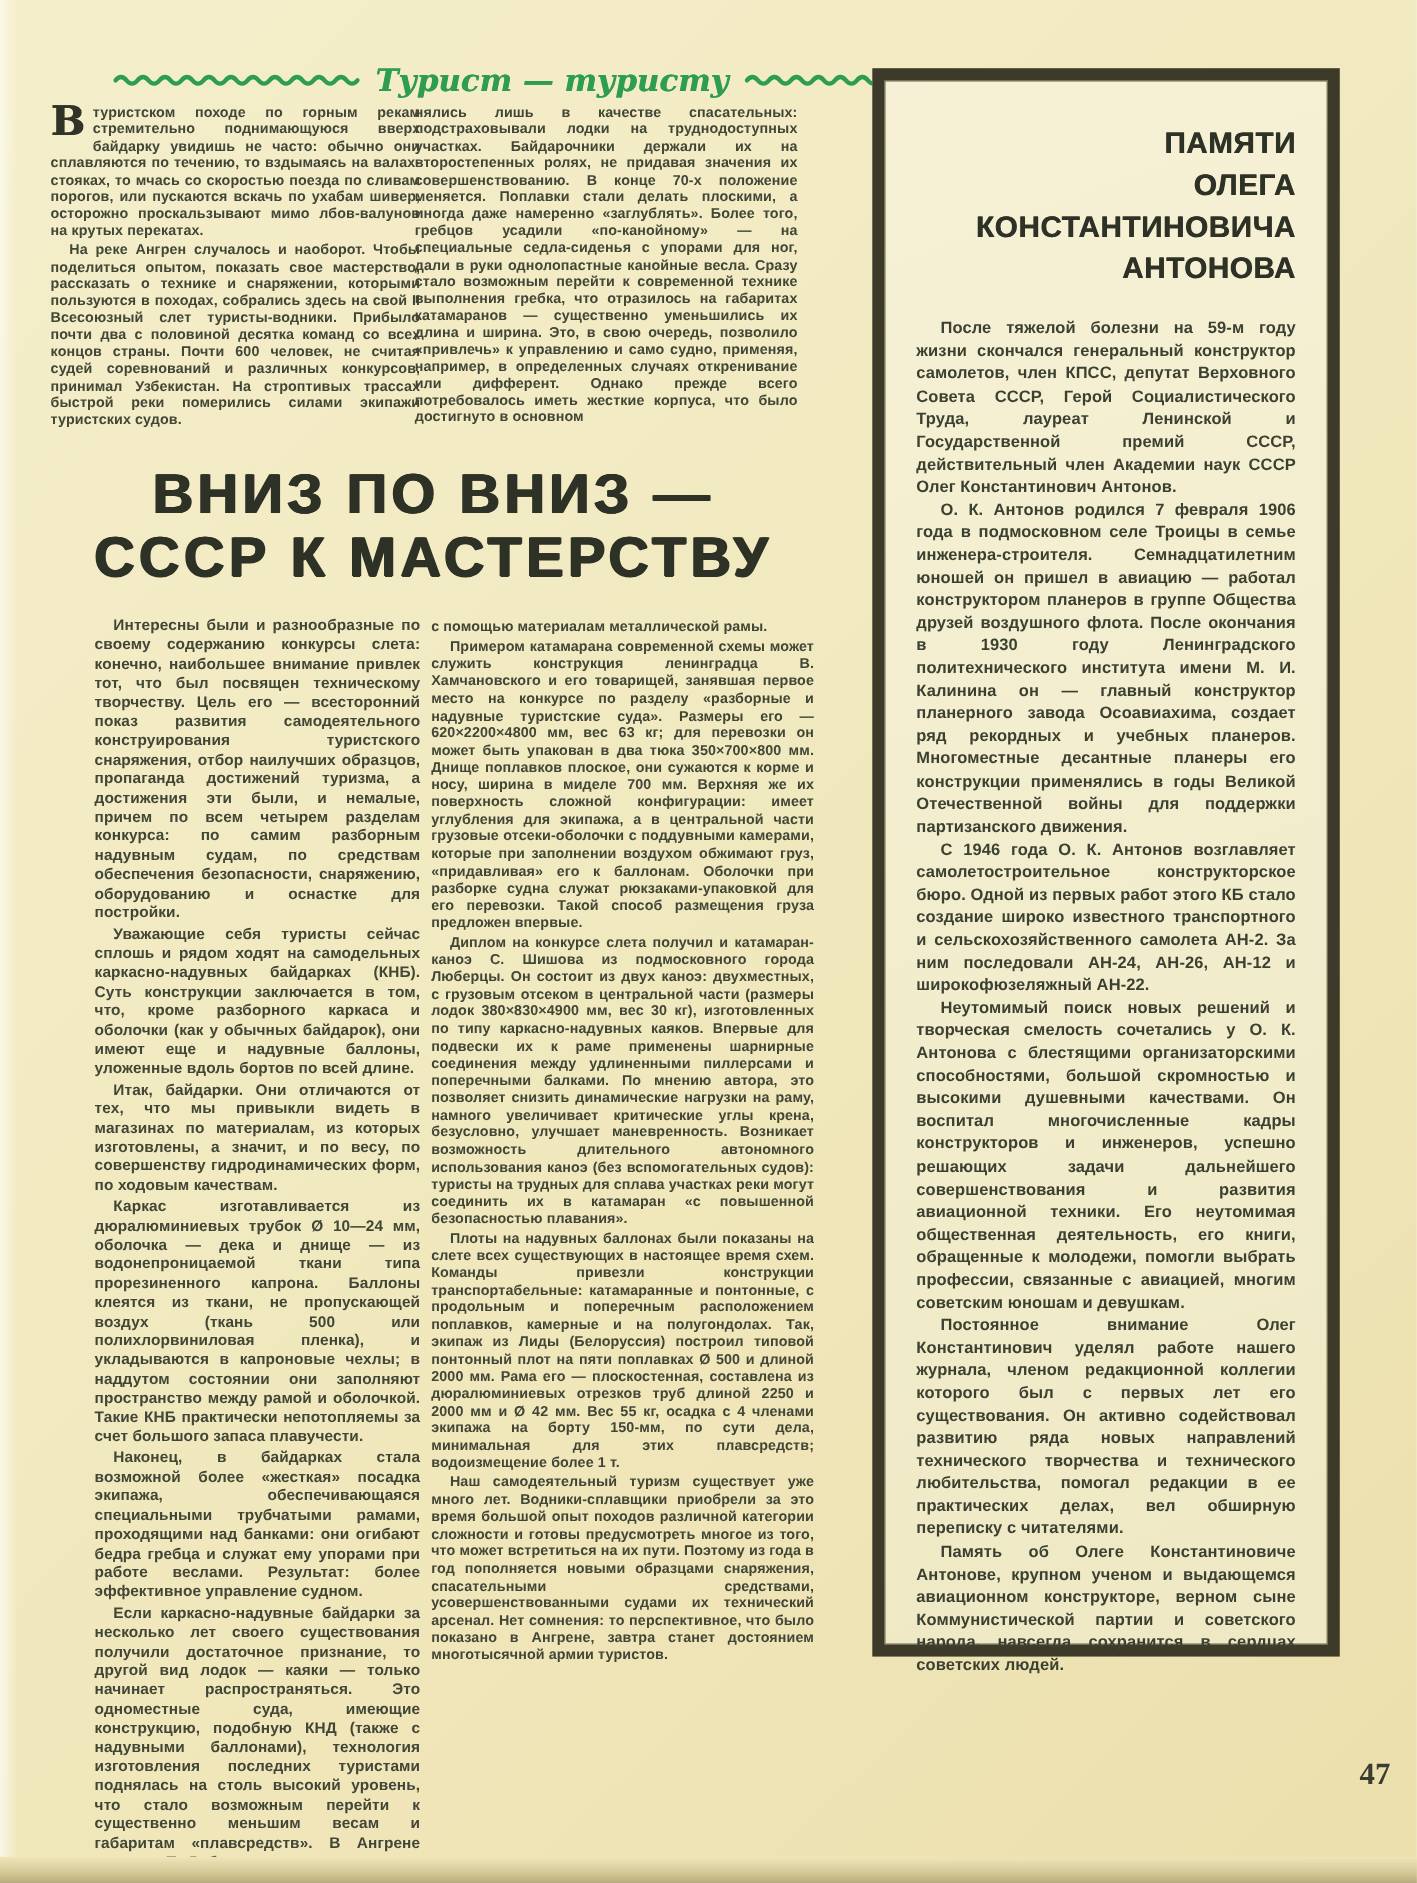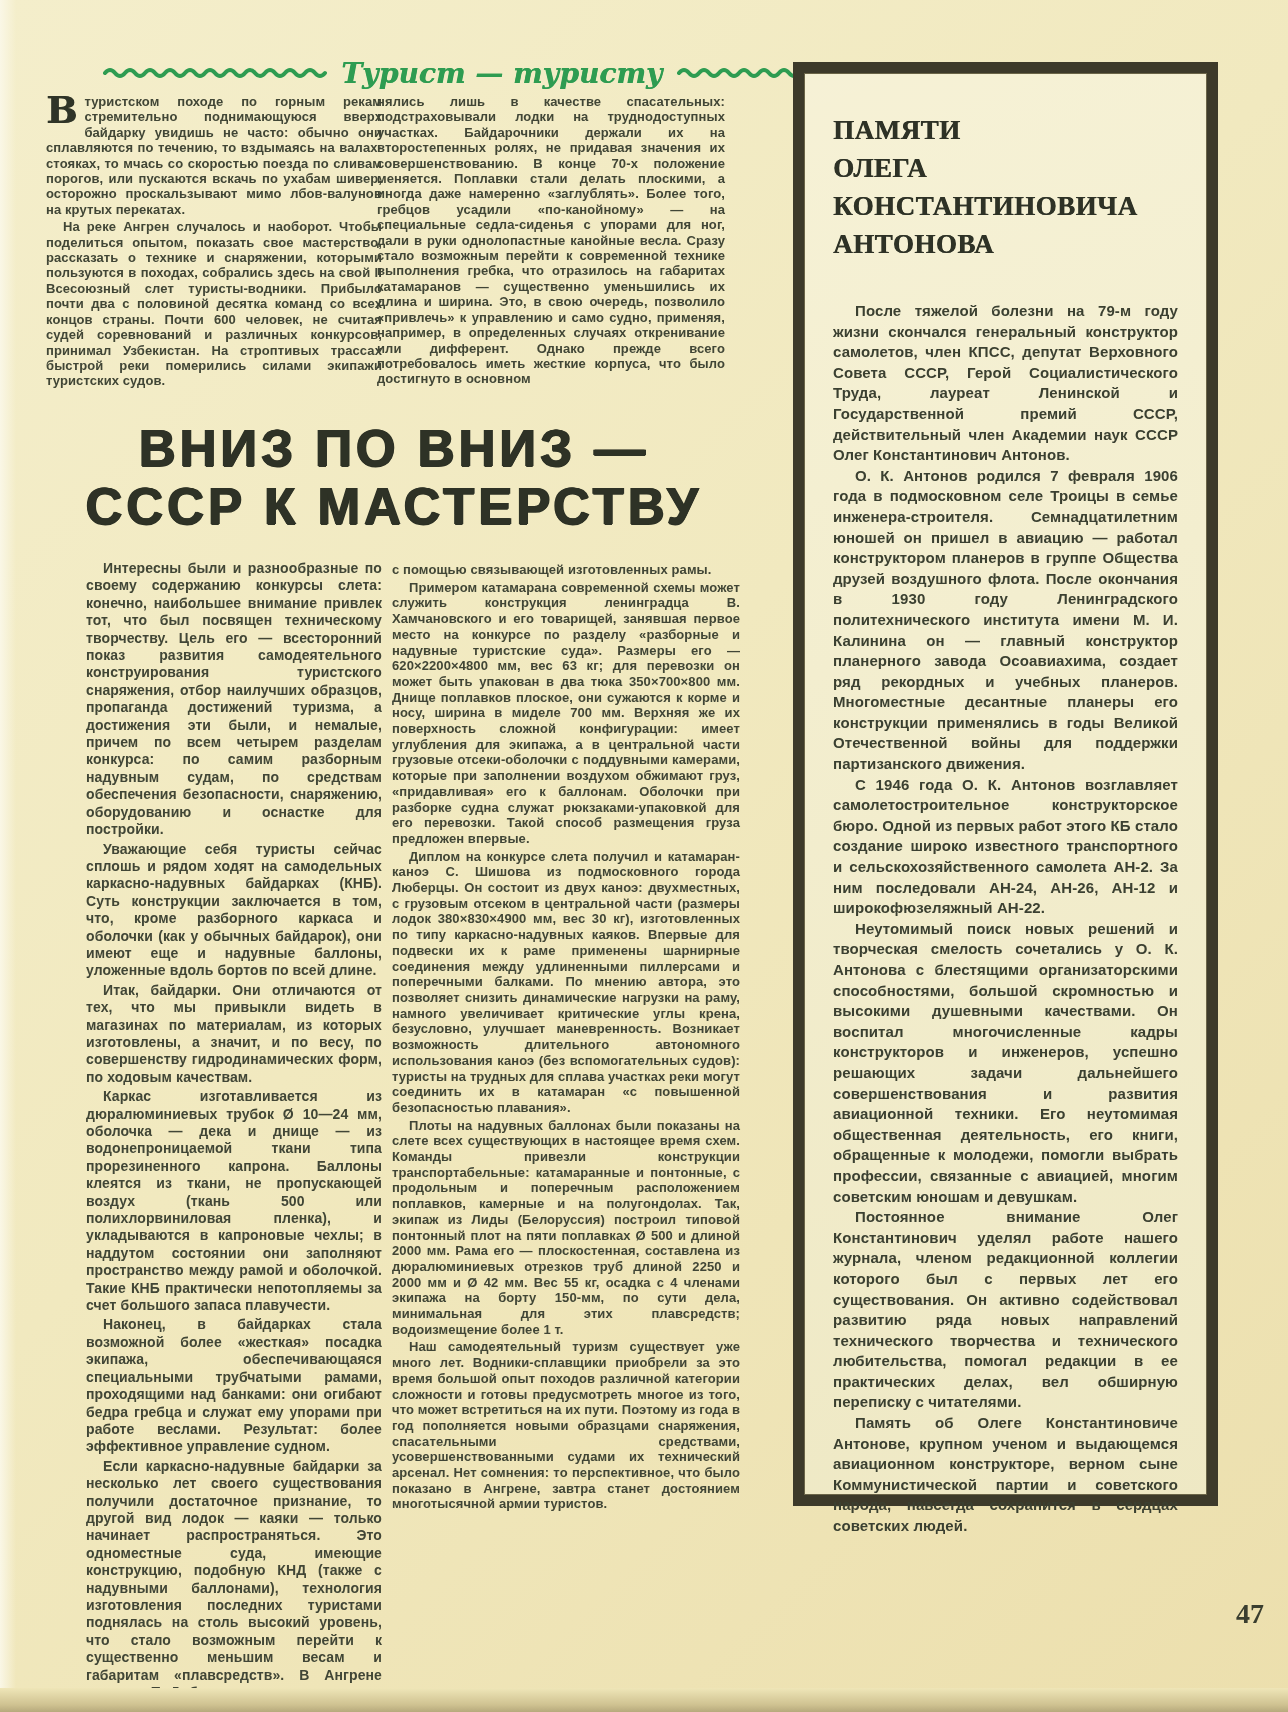--- a/index.html
+++ b/index.html
@@ -54,23 +54,23 @@
 
   
   .obit { position:absolute; left:793px; top:62px; width:425px; height:1444px;
     box-sizing:border-box; border:11px solid #3d3a2a;
     background:
       linear-gradient(160deg, rgba(255,255,255,0.25), rgba(0,0,0,0.02)),
       #f3edc8;
     padding:38px 29px 0 29px;
     box-shadow: inset 0 0 0 1px #6b6548;
   }
-  .obit-title { text-align:left; font-family:Liberation Serif, serif;
+  .obit-title { text-align:right; font-family:Liberation Sans, sans-serif;
     font-weight:700; font-size:27px; line-height:38px; color:#2e3226;
-    letter-spacing:0.5px; margin-bottom:38px;
+    letter-spacing:0.5px; margin-bottom:26px;
     text-shadow:0.5px 0 0 #2e3226; }
   .obit p { margin:0; font-size:15px; line-height:20.6px; font-weight:700;
     text-align:justify; text-indent:22px; color:#3b4031; letter-spacing:0.1px; }
 
   .pageno { position:absolute; left:1236px; top:1598px;
     font-family:"Liberation Serif", serif; font-weight:700; font-size:28px;
     color:#3a3e2f; }
 </style>
 </head>
 <body>
@@ -107,34 +107,34 @@
     <p>Интересны были и разнообразные по своему содержанию конкурсы слета: конечно, наибольшее внимание привлек тот, что был посвящен техническому творчеству. Цель его — всесторонний показ развития самодеятельного конструирования туристского снаряжения, отбор наилучших образцов, пропаганда достижений туризма, а достижения эти были, и немалые, причем по всем четырем разделам конкурса: по самим разборным надувным судам, по средствам обеспечения безопасности, снаряжению, оборудованию и оснастке для постройки.</p>
     <p>Уважающие себя туристы сейчас сплошь и рядом ходят на самодельных каркасно-надувных байдарках (КНБ). Суть конструкции заключается в том, что, кроме разборного каркаса и оболочки (как у обычных байдарок), они имеют еще и надувные баллоны, уложенные вдоль бортов по всей длине.</p>
     <p>Итак, байдарки. Они отличаются от тех, что мы привыкли видеть в магазинах по материалам, из которых изготовлены, а значит, и по весу, по совершенству гидродинамических форм, по ходовым качествам.</p>
     <p>Каркас изготавливается из дюралюминиевых трубок Ø 10—24 мм, оболочка — дека и днище — из водонепроницаемой ткани типа прорезиненного капрона. Баллоны клеятся из ткани, не пропускающей воздух (ткань 500 или полихлорвиниловая пленка), и укладываются в капроновые чехлы; в наддутом состоянии они заполняют пространство между рамой и оболочкой. Такие КНБ практически непотопляемы за счет большого запаса плавучести.</p>
     <p>Наконец, в байдарках стала возможной более «жесткая» посадка экипажа, обеспечивающаяся специальными трубчатыми рамами, проходящими над банками: они огибают бедра гребца и служат ему упорами при работе веслами. Результат: более эффективное управление судном.</p>
     <p>Если каркасно-надувные байдарки за несколько лет своего существования получили достаточное признание, то другой вид лодок — каяки — только начинает распространяться. Это одноместные суда, имеющие конструкцию, подобную КНД (также с надувными баллонами), технология изготовления последних туристами поднялась на столь высокий уровень, что стало возможным перейти к существенно меньшим весам и габаритам «плавсредств». В Ангрене москвич П. Добрынин представил лодку, рассчитанную на грузоподъемность 120 кг с четырьмя баллонами общим объемом 100 л, вес которой был всего 8,2 кг (на нее также имеется авторское свидетельство): она вошла в число призеров и получила почетный диплом слета.</p>
     <p>Немалый интерес у туристов вызвало включение в программу соревнований слалома катамаранов и плотов. Это было сделано впервые с целью привлечь еще большее внимание к «массовым» плавсредствам. Раньше катамараны приме-</p>
   </div>
 
   <div class="col colD">
-    <p class="ni">с помощью связывающей изготовленных рамы.</p>
+    <p class="ni">с помощью материалам металлической рамы.</p>
     <p>Примером катамарана современной схемы может служить конструкция ленинградца В. Хамчановского и его товарищей, занявшая первое место на конкурсе по разделу «разборные и надувные туристские суда». Размеры его — 620×2200×4800 мм, вес 63 кг; для перевозки он может быть упакован в два тюка 350×700×800 мм. Днище поплавков плоское, они сужаются к корме и носу, ширина в миделе 700 мм. Верхняя же их поверхность сложной конфигурации: имеет углубления для экипажа, а в центральной части грузовые отсеки-оболочки с поддувными камерами, которые при заполнении воздухом обжимают груз, «придавливая» его к баллонам. Оболочки при разборке судна служат рюкзаками-упаковкой для его перевозки. Такой способ размещения груза предложен впервые.</p>
     <p>Диплом на конкурсе слета получил и катамаран-каноэ С. Шишова из подмосковного города Люберцы. Он состоит из двух каноэ: двухместных, с грузовым отсеком в центральной части (размеры лодок 380×830×4900 мм, вес 30 кг), изготовленных по типу каркасно-надувных каяков. Впервые для подвески их к раме применены шарнирные соединения между удлиненными пиллерсами и поперечными балками. По мнению автора, это позволяет снизить динамические нагрузки на раму, намного увеличивает критические углы крена, безусловно, улучшает маневренность. Возникает возможность длительного автономного использования каноэ (без вспомогательных судов): туристы на трудных для сплава участках реки могут соединить их в катамаран «с повышенной безопасностью плавания».</p>
     <p>Плоты на надувных баллонах были показаны на слете всех существующих в настоящее время схем. Команды привезли конструкции транспортабельные: катамаранные и понтонные, с продольным и поперечным расположением поплавков, камерные и на полугондолах. Так, экипаж из Лиды (Белоруссия) построил типовой понтонный плот на пяти поплавках Ø 500 и длиной 2000 мм. Рама его — плоскостенная, составлена из дюралюминиевых отрезков труб длиной 2250 и 2000 мм и Ø 42 мм. Вес 55 кг, осадка с 4 членами экипажа на борту 150-мм, по сути дела, минимальная для этих плавсредств; водоизмещение более 1 т.</p>
     <p>Наш самодеятельный туризм существует уже много лет. Водники-сплавщики приобрели за это время большой опыт походов различной категории сложности и готовы предусмотреть многое из того, что может встретиться на их пути. Поэтому из года в год пополняется новыми образцами снаряжения, спасательными средствами, усовершенствованными судами их технический арсенал. Нет сомнения: то перспективное, что было показано в Ангрене, завтра станет достоянием многотысячной армии туристов.</p>
   </div>
 
   <div class="obit">
     <div class="obit-title">
       <div>ПАМЯТИ</div>
       <div>ОЛЕГА КОНСТАНТИНОВИЧА</div>
       <div>АНТОНОВА</div>
     </div>
-    <p>После тяжелой болезни на 79-м году жизни скончался генеральный конструктор самолетов, член КПСС, депутат Верховного Совета СССР, Герой Социалистического Труда, лауреат Ленинской и Государственной премий СССР, действительный член Академии наук СССР Олег Константинович Антонов.</p>
+    <p>После тяжелой болезни на 59-м году жизни скончался генеральный конструктор самолетов, член КПСС, депутат Верховного Совета СССР, Герой Социалистического Труда, лауреат Ленинской и Государственной премий СССР, действительный член Академии наук СССР Олег Константинович Антонов.</p>
     <p>О. К. Антонов родился 7 февраля 1906 года в подмосковном селе Троицы в семье инженера-строителя. Семнадцатилетним юношей он пришел в авиацию — работал конструктором планеров в группе Общества друзей воздушного флота. После окончания в 1930 году Ленинградского политехнического института имени М. И. Калинина он — главный конструктор планерного завода Осоавиахима, создает ряд рекордных и учебных планеров. Многоместные десантные планеры его конструкции применялись в годы Великой Отечественной войны для поддержки партизанского движения.</p>
     <p>С 1946 года О. К. Антонов возглавляет самолетостроительное конструкторское бюро. Одной из первых работ этого КБ стало создание широко известного транспортного и сельскохозяйственного самолета АН-2. За ним последовали АН-24, АН-26, АН-12 и широкофюзеляжный АН-22.</p>
     <p>Неутомимый поиск новых решений и творческая смелость сочетались у О. К. Антонова с блестящими организаторскими способностями, большой скромностью и высокими душевными качествами. Он воспитал многочисленные кадры конструкторов и инженеров, успешно решающих задачи дальнейшего совершенствования и развития авиационной техники. Его неутомимая общественная деятельность, его книги, обращенные к молодежи, помогли выбрать профессии, связанные с авиацией, многим советским юношам и девушкам.</p>
     <p>Постоянное внимание Олег Константинович уделял работе нашего журнала, членом редакционной коллегии которого был с первых лет его существования. Он активно содействовал развитию ряда новых направлений технического творчества и технического любительства, помогал редакции в ее практических делах, вел обширную переписку с читателями.</p>
     <p>Память об Олеге Константиновиче Антонове, крупном ученом и выдающемся авиационном конструкторе, верном сыне Коммунистической партии и советского народа, навсегда сохранится в сердцах советских людей.</p>
   </div>
 
   <div class="pageno">47</div>
 
   <div class="edge-bottom"></div>

